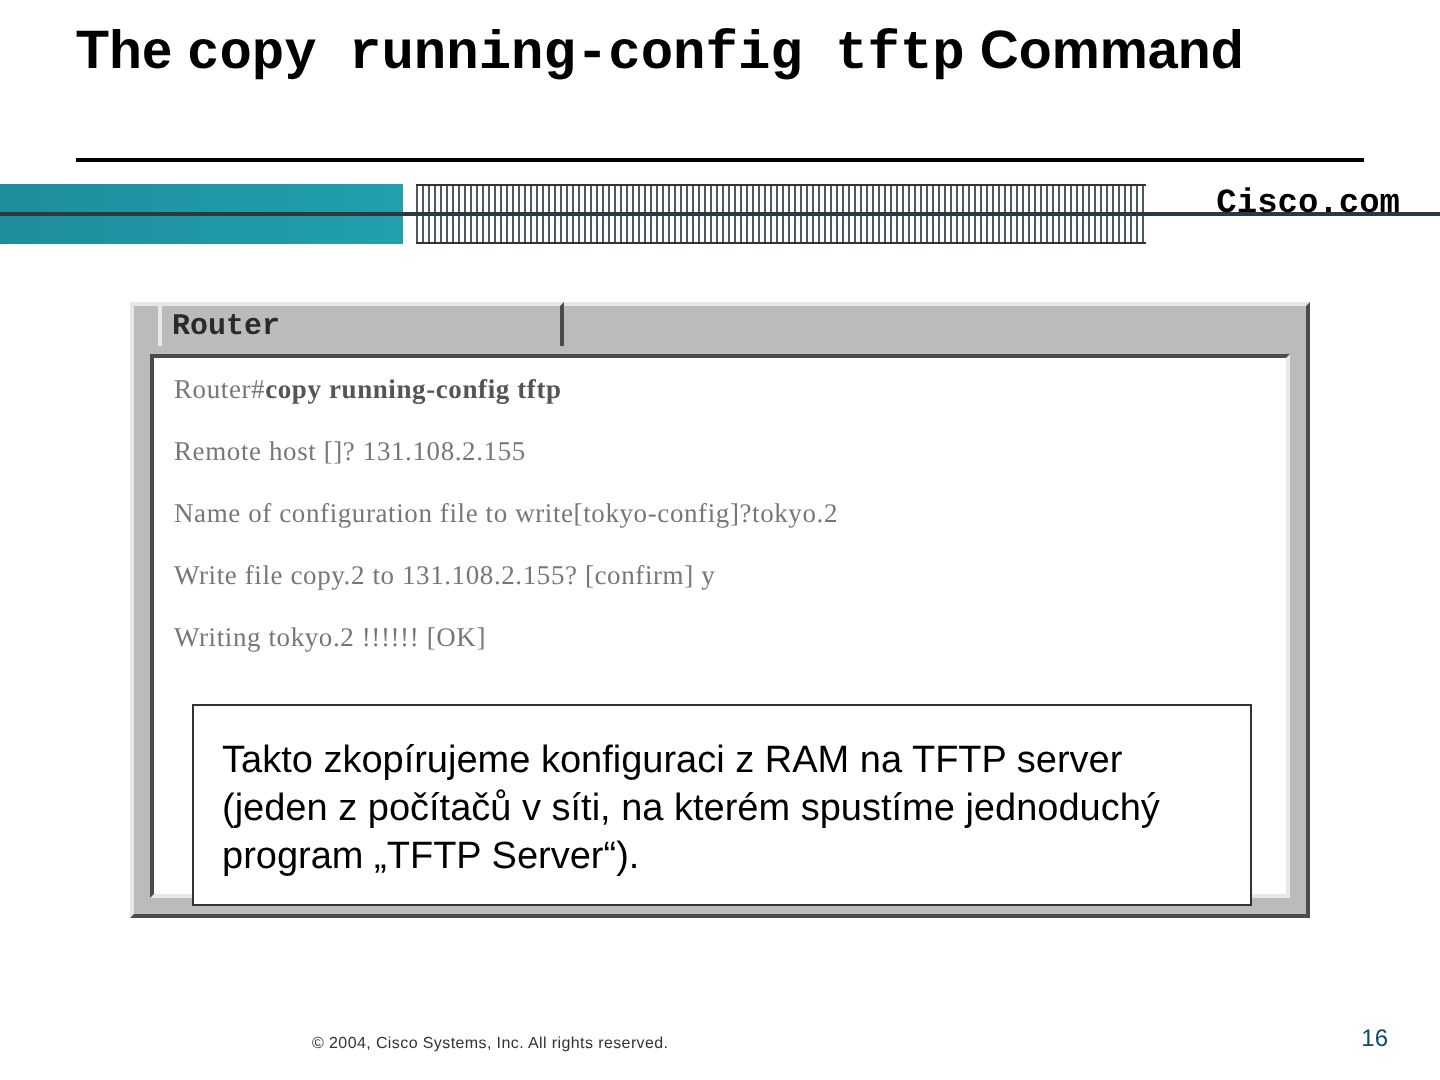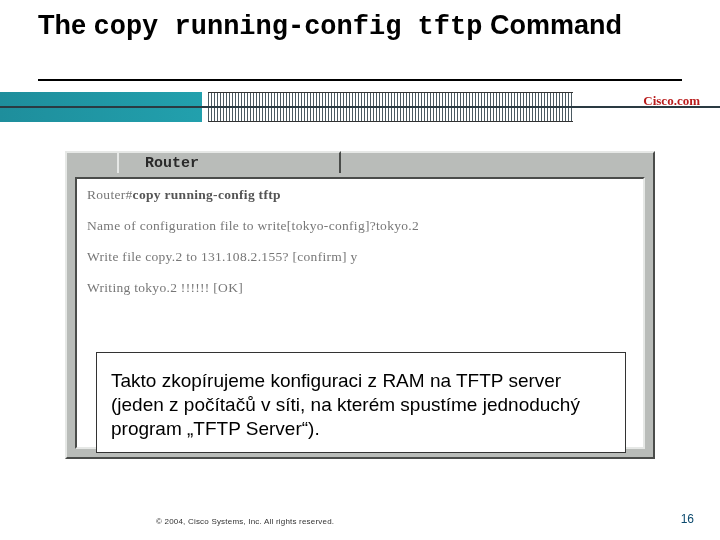--- a/index.html
+++ b/index.html
@@ -17,40 +17,40 @@
     background: linear-gradient(to right, #1e8e9c 0%, #22a0ad 28%, #ffffff 28%, #ffffff 29%, transparent 29%);
   }
   .rule-stripe {
     position: absolute; top: 92px; left: 208px; width: 365px; height: 30px;
     background: repeating-linear-gradient(to right, #4b5a62 0 1px, #fff 1px 3px);
     border-top: 1px solid #333; border-bottom: 1px solid #333;
   }
   .rule-line { position: absolute; top: 106px; left: 0; right: 0; height: 2px; background: #2a3a42; }
 
   .cisco-logo {
-    position: absolute; top: 93px; right: 20px; font-family: Liberation Serif, serif;
-    font-size: 13px; font-weight: bold; color: #b91c1c;
+    position: absolute; top: 93px; right: 20px; font-family: Liberation Mono, monospace;
+    font-size: 17px; font-weight: bold; color: #000000;
   }
 
   .terminal-outer {
     position: absolute; top: 151px; left: 65px; width: 590px; height: 308px;
     background: #b9bcb9;
     border-top: 2px solid #e6e8e6;
     border-left: 2px solid #e6e8e6;
     border-right: 2px solid #4a4c4a;
     border-bottom: 2px solid #4a4c4a;
     padding: 8px;
   }
   .router-tab {
-    position: absolute; top: -2px; left: 12px; height: 22px; padding: 2px 140px 2px 26px;
+    position: absolute; top: -2px; left: 12px; height: 22px; padding: 2px 140px 2px 5px;
     background: #b9bcb9;
     border-top: 2px solid #e6e8e6;
     border-left: 2px solid #e6e8e6;
     border-right: 2px solid #4a4c4a;
-    font: 15px "Courier New", monospace; font-weight: bold; color: #2a2a2a; margin-left: 38px;
+    font: 15px "Courier New", monospace; font-weight: bold; color: #2a2a2a;
   }
   .terminal-inner {
     position: absolute; top: 24px; left: 8px; right: 8px; bottom: 8px;
     background: #fff;
     border-top: 2px solid #4a4c4a;
     border-left: 2px solid #4a4c4a;
     border-right: 2px solid #e6e8e6;
     border-bottom: 2px solid #e6e8e6;
     padding: 8px 10px;
     font: 13.5px "Courier New", Courier, monospace; color: #777; letter-spacing: 0.3px;
@@ -85,20 +85,21 @@
   <div class="rule-line"></div>
 
   <div class="cisco-logo">
     <span>Cisco.com</span>
   </div>
 
   <div class="terminal-outer">
     <div class="router-tab">Router</div>
     <div class="terminal-inner">
       <div class="term-line"><span>Router#</span><span class="term-bold">copy running-config tftp</span></div>
+      <div class="term-line">Remote host []? 131.108.2.155</div>
       <div class="term-line">Name of configuration file to write[tokyo-config]?tokyo.2</div>
       <div class="term-line">Write file copy.2 to 131.108.2.155? [confirm] y</div>
       <div class="term-line">Writing tokyo.2 !!!!!! [OK]</div>
     </div>
   </div>
 
   <div class="caption-box">
     <span>Takto zkopírujeme konfiguraci z RAM na TFTP server (jeden z počítačů v síti, na kterém spustíme jednoduchý program „TFTP Server“).</span>
   </div>
 

